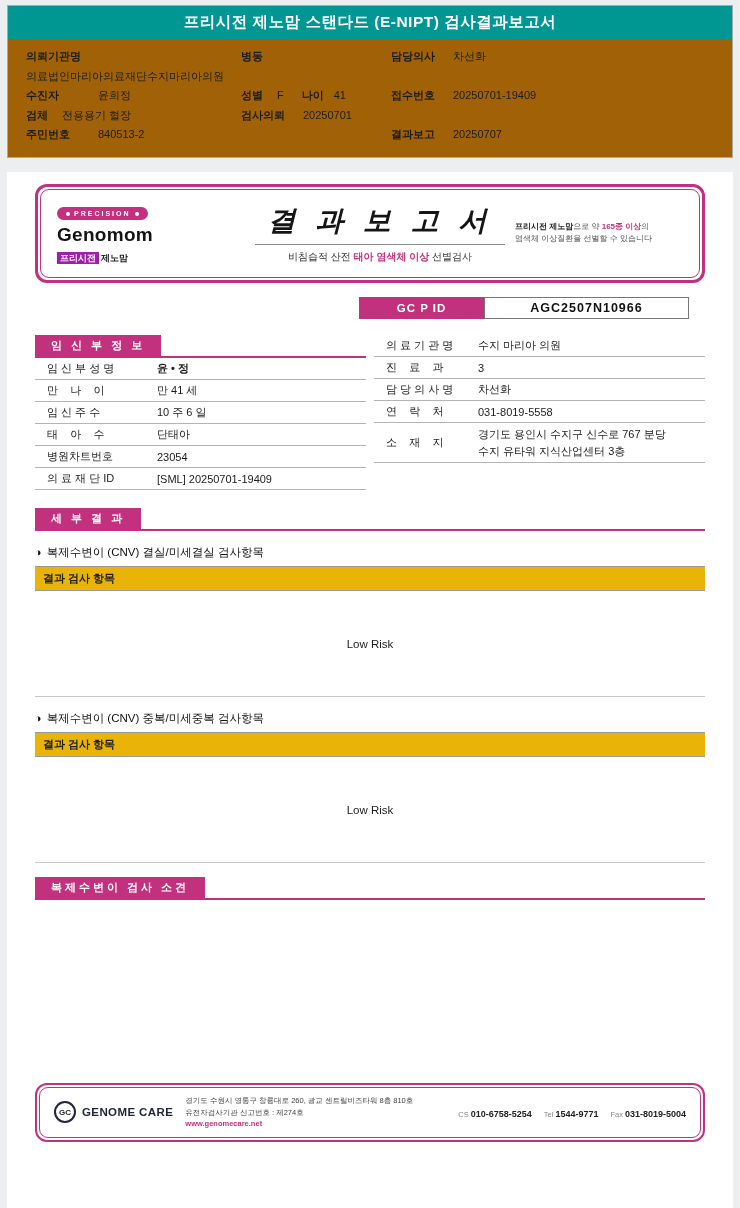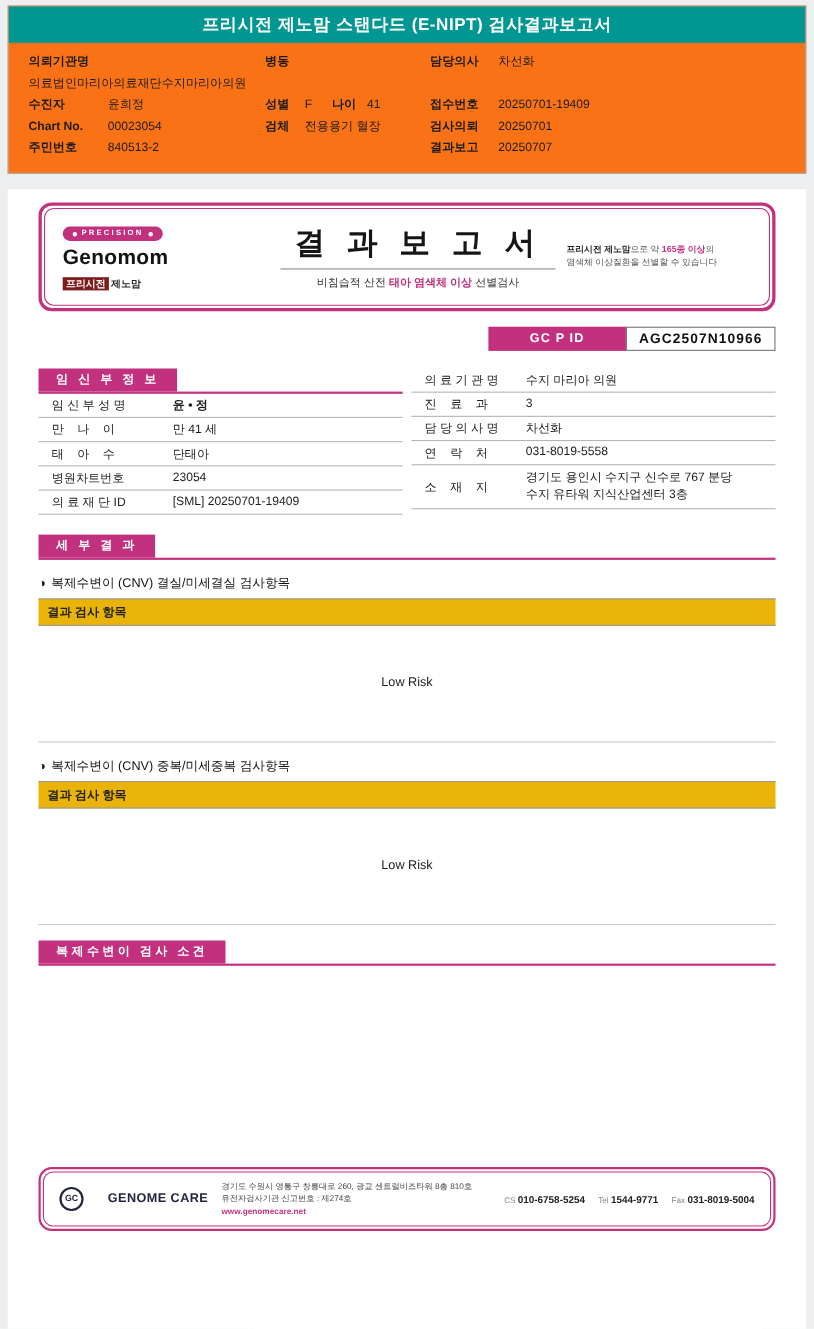--- a/index.html
+++ b/index.html
@@ -4,21 +4,21 @@
 <style>
   * { margin:0; padding:0; box-sizing:border-box; }
   html,body { width:740px; height:1208px; }
   body {
     background:#edeeef;
     font-family:"Liberation Sans","DejaVu Sans",sans-serif;
     color:#1c1c1c;
     overflow:hidden;
   }
   
-  .top-section { margin:5px 7px 0; background:#f97316; border:1px solid #a9a9a9; }
+  .top-section { margin:5px 7px 0; background:#a16207; border:1px solid #a9a9a9; }
   .teal-bar {
     background:#009691; color:#fff; text-align:center;
     font-weight:bold; font-size:15.5px; padding:6px 0; letter-spacing:.5px;
   }
   .patient-grid { padding:8px 0 12px 18px; }
   .p-row { display:grid; grid-template-columns:215px 150px 1fr; font-size:11px; line-height:19.5px; }
   .p-cell { overflow:visible; }
   .p-lbl { font-weight:bold; display:inline-block; white-space:pre; }
   .c1 .p-lbl { min-width:72px; }
   .c2 .p-lbl { min-width:36px; }
@@ -35,32 +35,32 @@
   .brand { width:188px; }
   .precision-pill {
     display:inline-flex; align-items:center; gap:4px;
     background:#c2317d; color:#fff; border-radius:9px;
     font-size:7px; font-weight:bold; letter-spacing:2px; padding:3px 9px;
   }
   .pill-dot { width:4px; height:4px; border-radius:50%; background:#fff; }
   .brand-line { margin-top:4px; display:flex; align-items:baseline; gap:6px;flex-direction:column; }
   .genomom { font-size:19px; font-weight:bold; color:#141414; letter-spacing:.3px; }
   .brand-kr { font-size:9px; font-weight:bold; white-space:nowrap; }
-  .brand-kr .chip-sm { background:#7f1d1d; color:#fff; padding:1px 3px; }
+  .brand-kr .chip-sm { background:#a21caf; color:#fff; padding:1px 3px; }
   .brand-kr .rest { color:#222; margin-left:2px; }
   .title-block { flex:1; display:flex; flex-direction:column; align-items:center; }
-  .report-title { font-size:28px; font-weight:bold; letter-spacing:6px; color:#151515; }
+  .report-title { font-size:28px; font-weight:bold; letter-spacing:6px; color:#151515;font-style:italic; }
   .title-divider { width:250px; border-top:1px solid #8a8a8a; margin:4px 0 5px; }
   .subtitle { font-size:10px; color:#333; white-space:nowrap; }
   .subtitle .hl { color:#c2317d; font-weight:bold; }
   .tagline { width:168px; font-size:8px; color:#555; line-height:1.55; }
   .tagline .b { color:#222; font-weight:bold; }
   .tagline .hl { color:#c2317d; font-weight:bold; }
   
-  .gcpid-row { display:flex; width:261px; margin:14px 0 0 auto; height:22px; }
+  .gcpid-row { display:flex; width:330px; margin:14px 16px 0 auto; height:22px; }
   .gcpid-label {
     flex:0 0 125px; background:#c2317d; color:#fff; font-weight:bold; font-size:11.5px;
     display:flex; align-items:center; justify-content:center; letter-spacing:1px;
   }
   .gcpid-value {
     flex:1; border:1px solid #767676; display:flex; align-items:center; justify-content:center;
     font-weight:bold; font-size:12.5px; letter-spacing:1px; color:#111;
   }
   
   .tables-row { display:flex; gap:8px; margin-top:16px; align-items:flex-start; }
@@ -86,21 +86,21 @@
   }
   .result-area {
     height:106px; display:flex; align-items:center; justify-content:center;
     font-size:11.5px; color:#222; border-bottom:1px solid #c8c8c8;
   }
   .findings-chip-row { margin-top:14px; border-bottom:2px solid #c2317d; line-height:0; }
   .findings-space { height:183px; }
   
   .footer-outer { border:2.5px solid #c2317d; border-radius:12px; padding:2px; }
   .footer-card { border:1px solid #c2317d; border-radius:9px; display:flex; align-items:center; padding:7px 14px; gap:12px; }
-  .gc-logo { display:flex; align-items:center; gap:22px; }
+  .gc-logo { display:flex; align-items:center; gap:6px; }
   .gc-mark {
     width:22px; height:22px; border:2.5px solid #23263a; border-radius:50%;
     display:flex; align-items:center; justify-content:center;
     font-size:8px; font-weight:bold; color:#23263a; letter-spacing:0;
   }
   .gc-text { font-size:11.5px; font-weight:bold; color:#23263a; letter-spacing:.4px; white-space:nowrap; }
   .f-addr { font-size:7.5px; color:#444; line-height:1.55; }
   .f-site { color:#c2317d; font-weight:bold; }
   .f-contacts { margin-left:auto; display:flex; gap:12px; align-items:center; white-space:nowrap; }
   .f-contacts .cl { color:#888; font-size:7.5px; margin-right:2px; }
@@ -118,21 +118,20 @@
       <div class="p-cell c1"><span class="p-lbl">의뢰기관명</span><span class="p-val">의료법인마리아의료재단수지마리아의원</span></div>
       <div class="p-cell c2"><span class="p-lbl">병동</span><span class="p-val"></span></div>
       <div class="p-cell c3"><span class="p-lbl">담당의사</span><span class="p-val">차선화</span></div>
     </div>
     <div class="p-row">
       <div class="p-cell c1"><span class="p-lbl">수진자</span><span class="p-val">윤희정</span></div>
       <div class="p-cell c2"><span class="p-lbl">성별</span><span class="p-val">F</span><span class="p-lbl2">나이</span><span class="p-val">41</span></div>
       <div class="p-cell c3"><span class="p-lbl">접수번호</span><span class="p-val">20250701-19409</span></div>
     </div>
     <div class="p-row">
-      <div class="p-cell c1"><span class="p-lbl">Chart No.</span><span class="p-val">00023054</span></div>
       <div class="p-cell c2"><span class="p-lbl">검체</span><span class="p-val">전용용기 혈장</span></div>
       <div class="p-cell c3"><span class="p-lbl">검사의뢰</span><span class="p-val">20250701</span></div>
     </div>
     <div class="p-row">
       <div class="p-cell c1"><span class="p-lbl">주민번호</span><span class="p-val">840513-2</span></div>
       <div class="p-cell c2"></div>
       <div class="p-cell c3"><span class="p-lbl">결과보고</span><span class="p-val">20250707</span></div>
     </div>
   </div>
 </div>
@@ -176,20 +175,24 @@
       <div class="chip-row"><span class="chip">임 신 부 정 보</span></div>
       <div class="trow">
           <span class="tl">임 신 부 성 명</span>
           <span class="tv bold">윤 • 정</span>
         </div>
       <div class="trow">
           <span class="tl">만    나    이</span>
           <span class="tv">만 41 세</span>
         </div>
       <div class="trow">
+          <span class="tl">임 신 주 수</span>
+          <span class="tv">10 주 6 일</span>
+        </div>
+      <div class="trow">
           <span class="tl">태    아    수</span>
           <span class="tv">단태아</span>
         </div>
       <div class="trow">
           <span class="tl">병원차트번호</span>
           <span class="tv">23054</span>
         </div>
       <div class="trow">
           <span class="tl">의 료 재 단 ID</span>
           <span class="tv">[SML] 20250701-19409</span>

